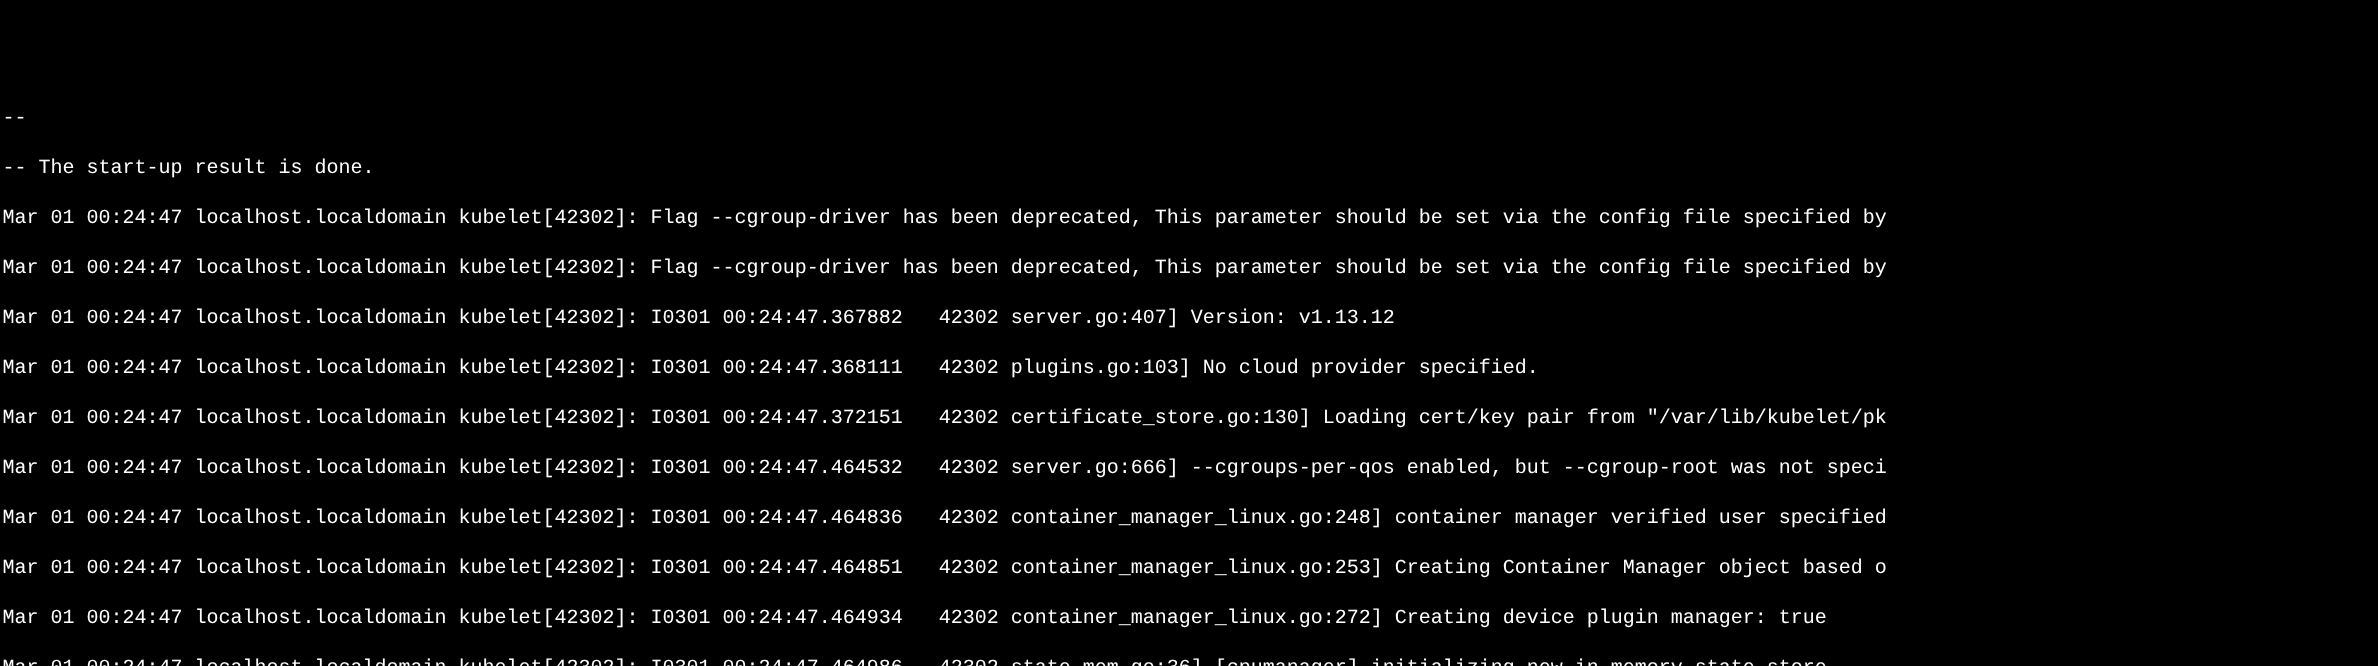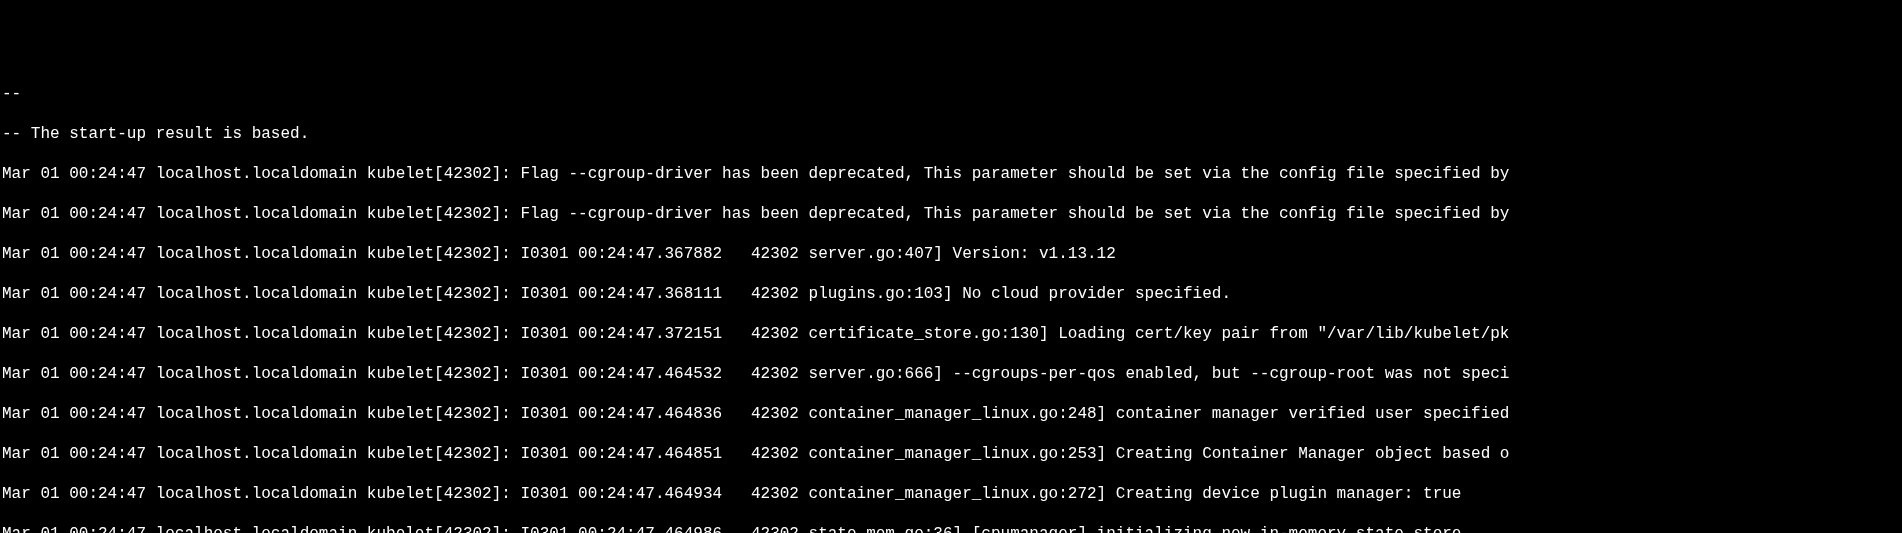--- a/index.html
+++ b/index.html
@@ -22,21 +22,21 @@
     .terminal-line {
       white-space: pre;
     }
   </style>
 </head>
 <body>
 
 
 
 <div class="terminal-line">--</div>
-<div class="terminal-line">-- The start-up result is based.</div>
+<div class="terminal-line">-- The start-up result is done.</div>
 <div class="terminal-line">Mar 01 00:24:47 localhost.localdomain kubelet[42302]: Flag --cgroup-driver has been deprecated, This parameter should be set via the config file specified by</div>
 <div class="terminal-line">Mar 01 00:24:47 localhost.localdomain kubelet[42302]: Flag --cgroup-driver has been deprecated, This parameter should be set via the config file specified by</div>
 <div class="terminal-line">Mar 01 00:24:47 localhost.localdomain kubelet[42302]: I0301 00:24:47.367882   42302 server.go:407] Version: v1.13.12</div>
 <div class="terminal-line">Mar 01 00:24:47 localhost.localdomain kubelet[42302]: I0301 00:24:47.368111   42302 plugins.go:103] No cloud provider specified.</div>
 <div class="terminal-line">Mar 01 00:24:47 localhost.localdomain kubelet[42302]: I0301 00:24:47.372151   42302 certificate_store.go:130] Loading cert/key pair from "/var/lib/kubelet/pk</div>
 <div class="terminal-line">Mar 01 00:24:47 localhost.localdomain kubelet[42302]: I0301 00:24:47.464532   42302 server.go:666] --cgroups-per-qos enabled, but --cgroup-root was not speci</div>
 <div class="terminal-line">Mar 01 00:24:47 localhost.localdomain kubelet[42302]: I0301 00:24:47.464836   42302 container_manager_linux.go:248] container manager verified user specified</div>
 <div class="terminal-line">Mar 01 00:24:47 localhost.localdomain kubelet[42302]: I0301 00:24:47.464851   42302 container_manager_linux.go:253] Creating Container Manager object based o</div>
 <div class="terminal-line">Mar 01 00:24:47 localhost.localdomain kubelet[42302]: I0301 00:24:47.464934   42302 container_manager_linux.go:272] Creating device plugin manager: true</div>
 <div class="terminal-line">Mar 01 00:24:47 localhost.localdomain kubelet[42302]: I0301 00:24:47.464986   42302 state_mem.go:36] [cpumanager] initializing new in-memory state store</div>

